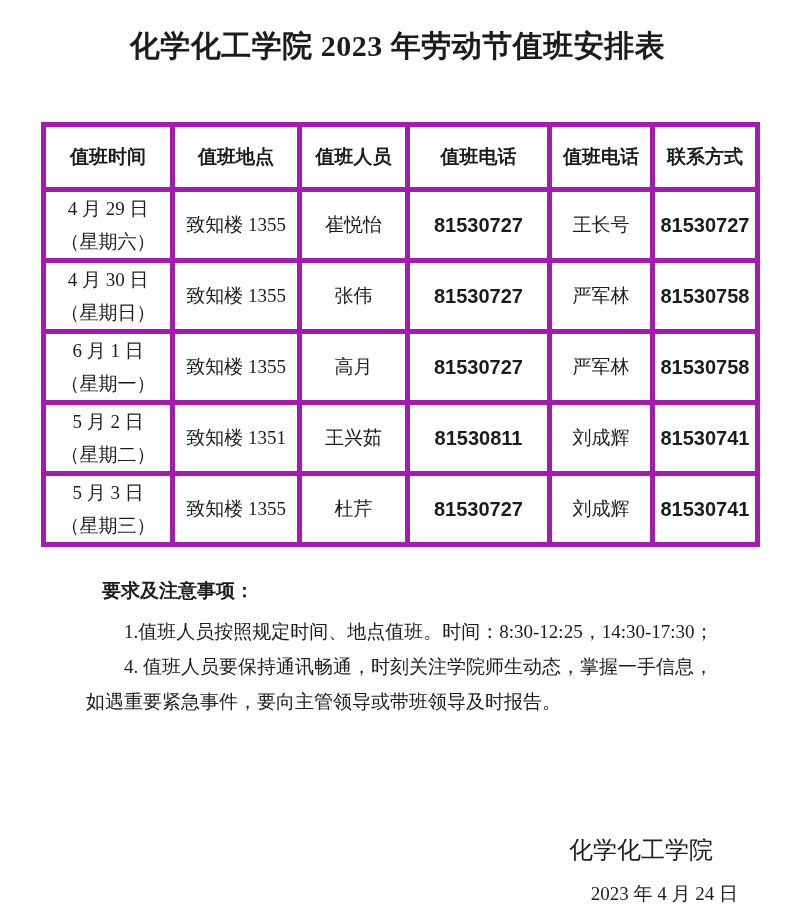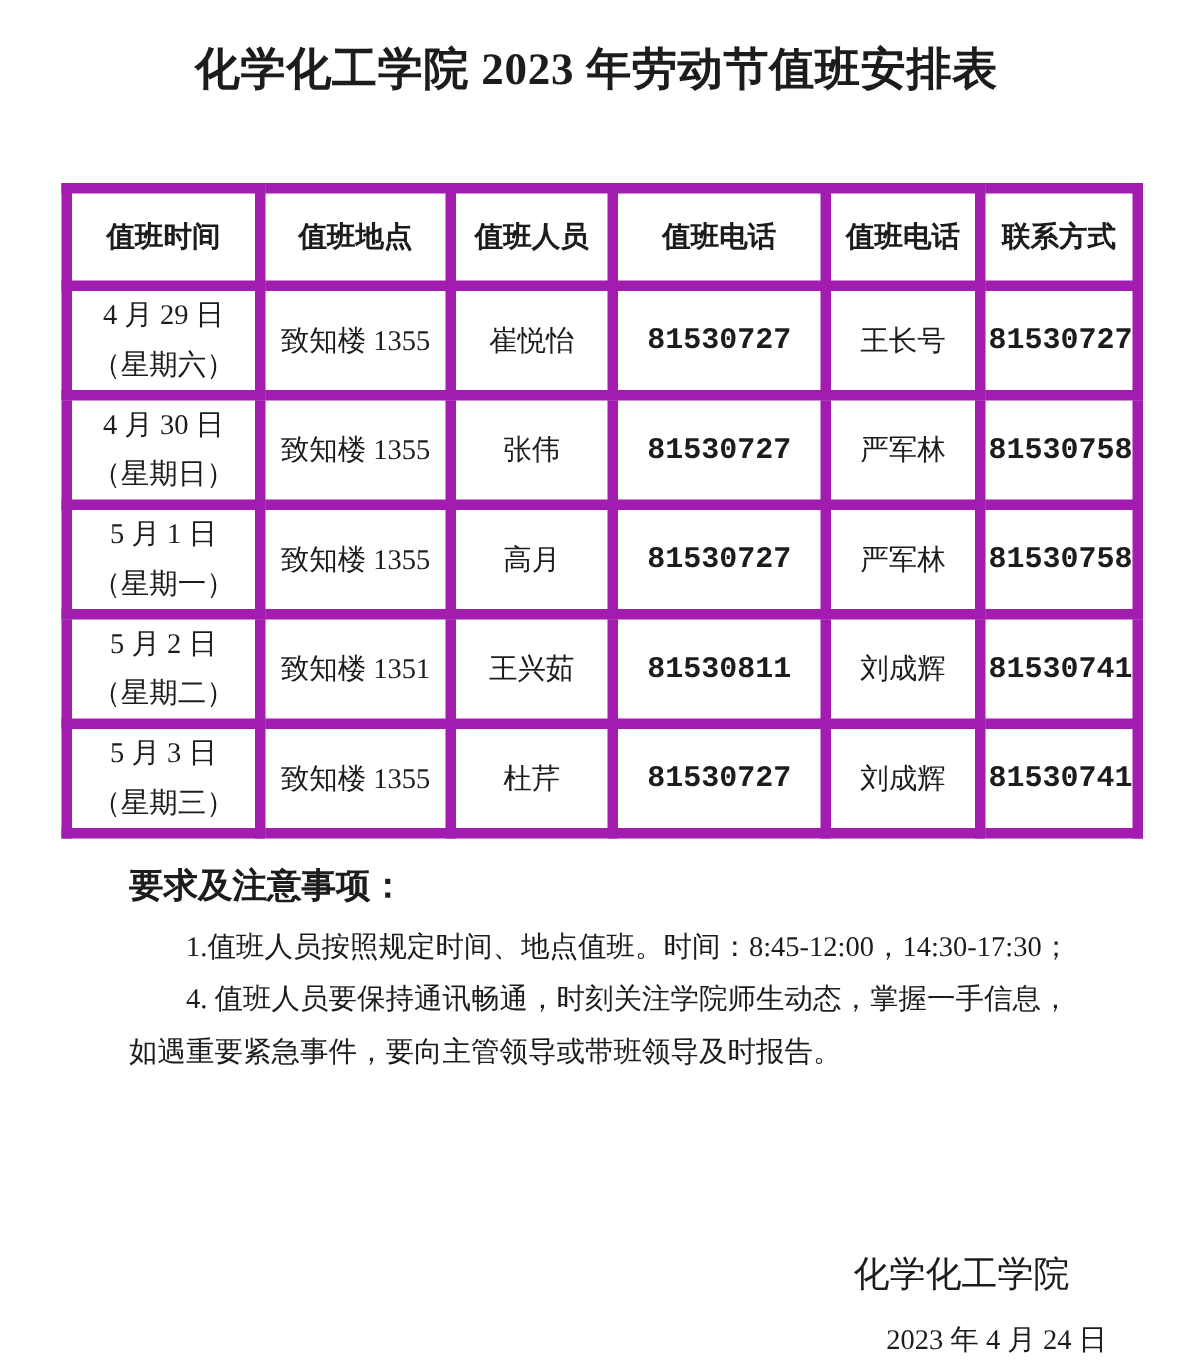--- a/index.html
+++ b/index.html
@@ -22,50 +22,50 @@
   }
 
   table.duty-table {
     position: absolute; left: 41px; top: 122px;
     width: 714px;
     border-collapse: collapse;
     table-layout: fixed;
     border: 2px solid #000;
   }
   .duty-table th, .duty-table td {
-    border: 7px solid #a21caf;
+    border: 5px solid #a21caf;
     text-align: center;
     vertical-align: middle;
     padding: 0 2px;
     overflow: hidden;
   }
   .duty-table thead tr { height: 65px; }
   .duty-table tbody tr { height: 69px; }
   .duty-table th {
     font-family: "Liberation Sans", sans-serif;
     font-weight: bold;
     font-size: 19px;
   }
   .duty-table td { font-size: 19px; }
   .date-cell div { line-height: 33px; }
   td.phone-cell {
-    font-family: Liberation Mono, monospace;
+    font-family: Liberation Sans, sans-serif;
     font-weight: bold;
     font-size: 20px;
   }
 
   .notes {
     position: absolute; left: 86px; top: 573px;
     width: 640px;
   }
   .notes-heading {
-    margin: 0 0 6px 0;
+    margin: 0 0 6px 16px;
     font-family: "Liberation Sans", sans-serif;
     font-weight: bold;
-    font-size: 23px;
+    font-size: 19px;
     line-height: 35px;
   }
   .note-item {
     margin: 0;
     font-size: 19px;
     line-height: 35px;
     text-indent: 2em;
   }
 
   .sig-org {
@@ -121,21 +121,21 @@
           <div>（星期日）</div>
         </td>
         <td>致知楼 1355</td>
         <td>张伟</td>
         <td class="phone-cell">81530727</td>
         <td>严军林</td>
         <td class="phone-cell">81530758</td>
       </tr>
       <tr>
         <td class="date-cell">
-          <div>5 月 1 日</div>
+          <div>6 月 1 日</div>
           <div>（星期一）</div>
         </td>
         <td>致知楼 1355</td>
         <td>高月</td>
         <td class="phone-cell">81530727</td>
         <td>严军林</td>
         <td class="phone-cell">81530758</td>
       </tr>
       <tr>
         <td class="date-cell">
@@ -157,20 +157,20 @@
         <td>杜芹</td>
         <td class="phone-cell">81530727</td>
         <td>刘成辉</td>
         <td class="phone-cell">81530741</td>
       </tr>
     </tbody>
   </table>
 
   <section class="notes">
     <p class="notes-heading">要求及注意事项：</p>
-    <p class="note-item">1.值班人员按照规定时间、地点值班。时间：8:45-12:00，14:30-17:30；</p>
+    <p class="note-item">1.值班人员按照规定时间、地点值班。时间：8:30-12:25，14:30-17:30；</p>
     <p class="note-item">4. 值班人员要保持通讯畅通，时刻关注学院师生动态，掌握一手信息，如遇重要紧急事件，要向主管领导或带班领导及时报告。</p>
   </section>
 
   <p class="sig-org">化学化工学院</p>
   <p class="sig-date">2023 年 4 月 24 日</p>
 
 </div>
 
 </body></html>

